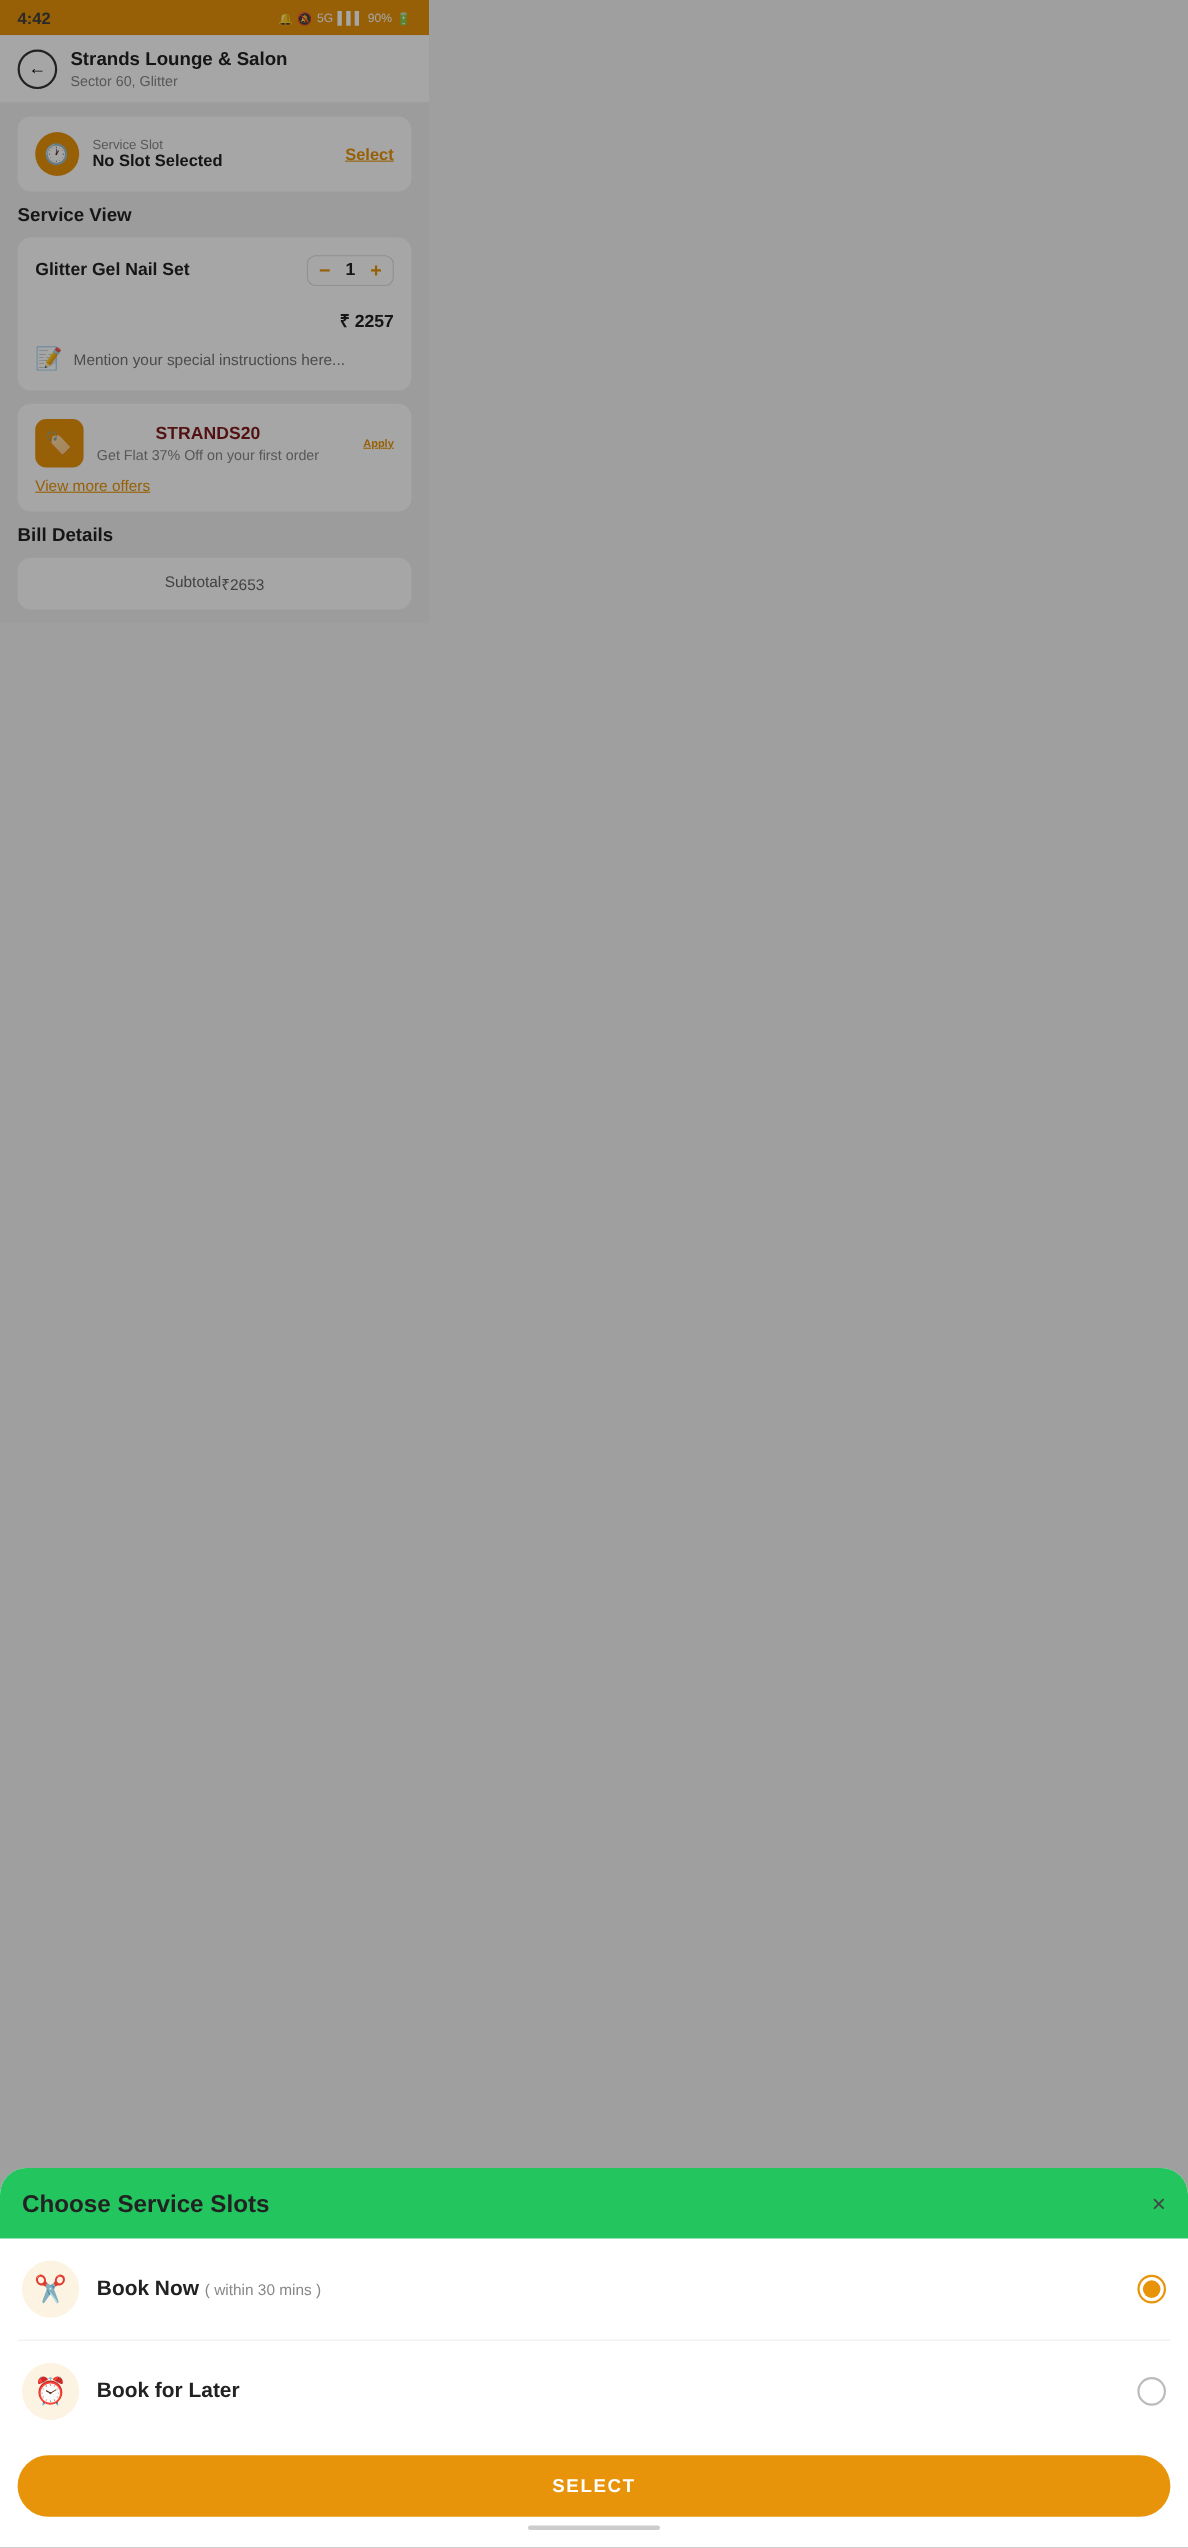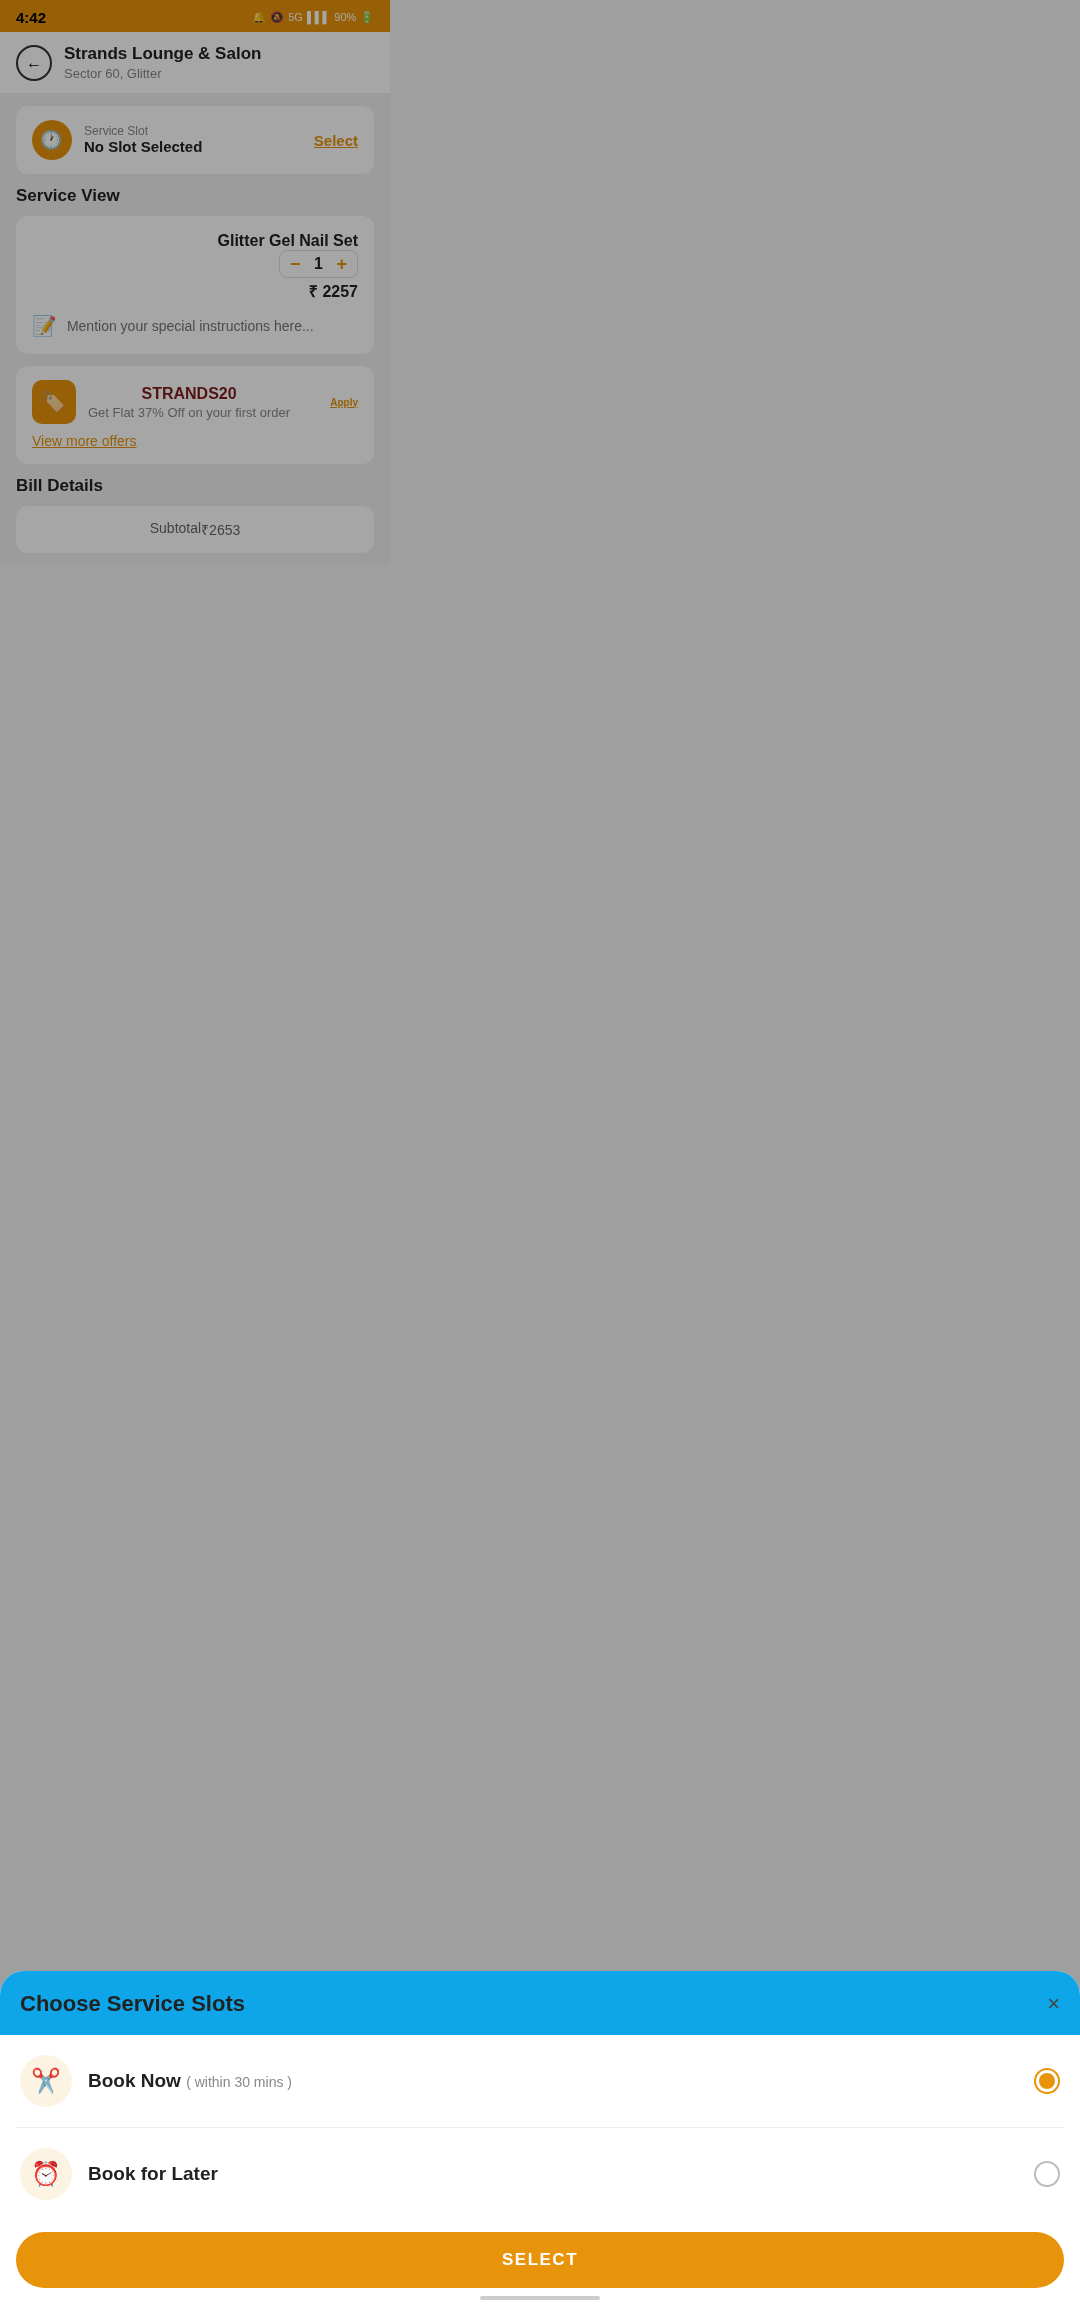--- a/index.html
+++ b/index.html
@@ -17,21 +17,21 @@
     
     .status-bar {
       background: #E8940A;
       display: flex;
       justify-content: space-between;
       align-items: center;
       padding: 8px 16px 6px;
       height: 32px;
     }
     .status-time {
-      color: #000000;
+      color: #404040;
       font-size: 15px;
       font-weight: 600;
     }
     .status-icons {
       display: flex;
       align-items: center;
       gap: 4px;
       color: white;
       font-size: 11px;
     }
@@ -130,23 +130,22 @@
     
     .service-card {
       background: white;
       border-radius: 12px;
       padding: 16px;
       margin-bottom: 12px;
     }
     .service-header {
       display: flex;
       justify-content: space-between;
-      align-items: flex-end;
-      margin-bottom: 2px;
-      flex-direction: column;
+      align-items: center;
+      margin-bottom: 20px;
     }
     .service-name {
       font-size: 16px;
       font-weight: 700;
       color: #222;
     }
     .quantity-controls {
       display: flex;
       align-items: center;
       gap: 10px;
@@ -279,21 +278,21 @@
       bottom: 0;
       left: 0;
       right: 0;
       background: white;
       border-radius: 24px 24px 0 0;
       z-index: 20;
       padding-bottom: 16px;
     }
 
     .sheet-header {
-      background: #0ea5e9;
+      background: #22c55e;
       border-radius: 24px 24px 0 0;
       padding: 20px 20px 18px;
       display: flex;
       justify-content: space-between;
       align-items: center;
     }
     .sheet-title {
       font-size: 22px;
       font-weight: 800;
       color: #222;

